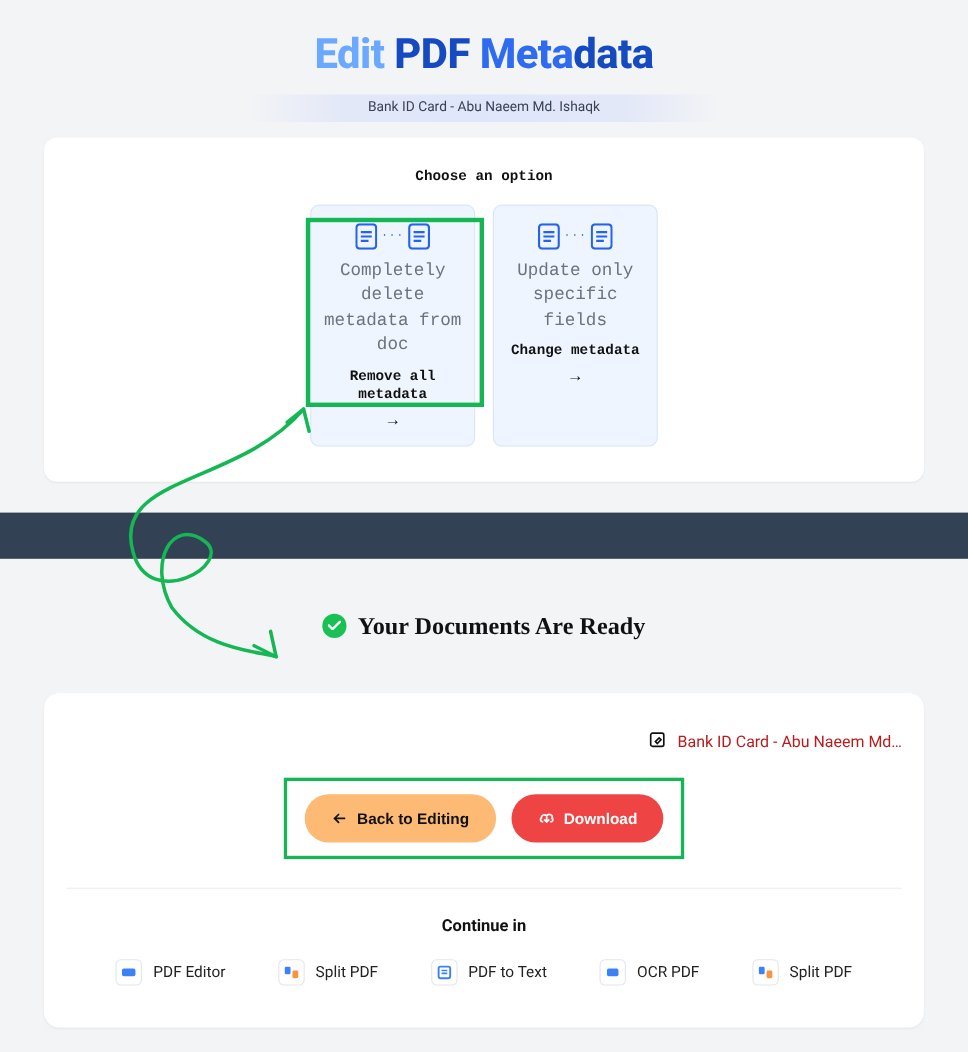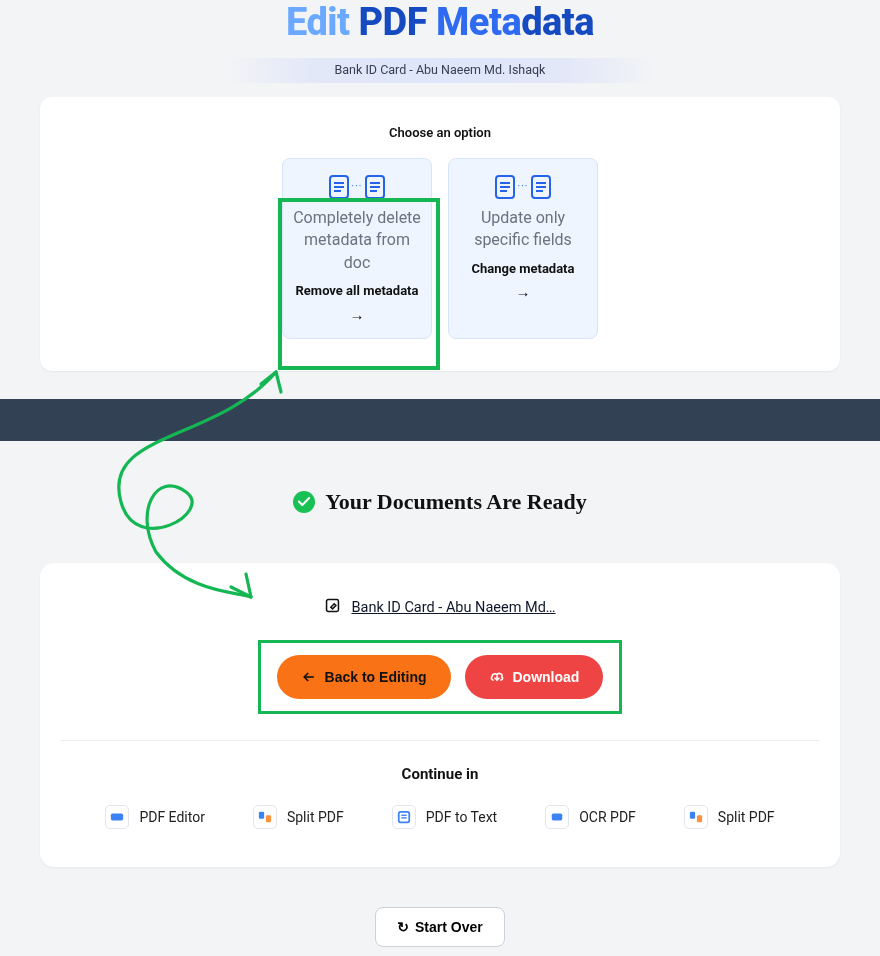--- a/index.html
+++ b/index.html
@@ -7,21 +7,21 @@
     width: 880px;
     height: 956px;
     background: #f3f4f6;
     font-family: -apple-system, BlinkMacSystemFont, "Segoe UI", Roboto, Helvetica, Arial, sans-serif;
     color: #111;
     position: relative;
     overflow: hidden;
   }
 
   
-  .top-section { }
+  .top-section { padding-top: 28px; }
   h1.page-title {
     text-align: center;
     font-size: 38px;
     font-weight: 800;
     letter-spacing: -0.5px;
   }
   .t-edit { color: #6ba8ff; }
   .t-pdf  { color: #154ac0; }
   .t-meta { color: #2f6bf0; }
   .t-data { color: #154ac0; }
@@ -44,20 +44,21 @@
     border-radius: 8px;
   }
 
   .card-top {
     width: 800px;
     margin: 14px auto 0;
     background: #fff;
     border-radius: 12px;
     box-shadow: 0 1px 2px rgba(0,0,0,0.06);
     padding: 28px 20px 32px;
+    font-family: Liberation Mono, monospace;
   }
   .choose-label {
     text-align: center;
     font-size: 13px;
     font-weight: 600;
     color: #111;
     margin-bottom: 18px;
   }
   .option-row { display: flex; justify-content: center; gap: 16px; }
   .option-card {
@@ -125,21 +126,21 @@
   .ready-title { font-size: 22px; font-weight: 700; color: #111; }
 
   .card-bottom {
     width: 800px;
     margin: 48px auto 0;
     background: #fff;
     border-radius: 14px;
     box-shadow: 0 1px 3px rgba(0,0,0,0.05);
     padding: 34px 20px 0;
   }
-  .doc-row { display:flex; justify-content:center; align-items:center; gap:10px; font-size:14.5px; color:#0f172a;text-decoration:underline; }
+  .doc-row { display:flex; justify-content:flex-end; align-items:center; gap:10px; font-size:14.5px; color:#b91c1c; }
   .action-frame {
     width: 364px;
     margin: 22px auto 0;
     border: 3px solid #14b753;
     padding: 12px 10px;
     display: flex;
     justify-content: center;
     gap: 14px;
   }
   .btn {
@@ -147,21 +148,21 @@
     border-radius: 999px;
     display: flex;
     align-items: center;
     gap: 8px;
     padding: 0 24px;
     font-size: 14px;
     font-weight: 600;
     cursor: pointer;
     border: none;
   }
-  .btn-grey { background: #f97316; color: #111; }
+  .btn-grey { background: #fdba74; color: #111; }
   .btn-black { background: #ef4444; color: #fff; }
   .btn svg { width:16px; height:16px; }
 
   .divider { height:1px; background:#eceef1; margin: 26px 0 24px; }
   .continue-label { text-align:center; font-size:15px; font-weight:700; color:#111; margin-bottom:22px; }
   .tool-row { display:flex; justify-content:center; gap:48px; padding-bottom:38px; flex-wrap:wrap; }
   .tool-item { display:flex; align-items:center; gap:10px; cursor:pointer; font-size:14px; color:#222; }
   .tool-icon { width:24px; height:24px; border-radius:5px; border:1px solid #e2e6ec; background:#fff; display:flex; align-items:center; justify-content:center; }
 
   .start-over {

